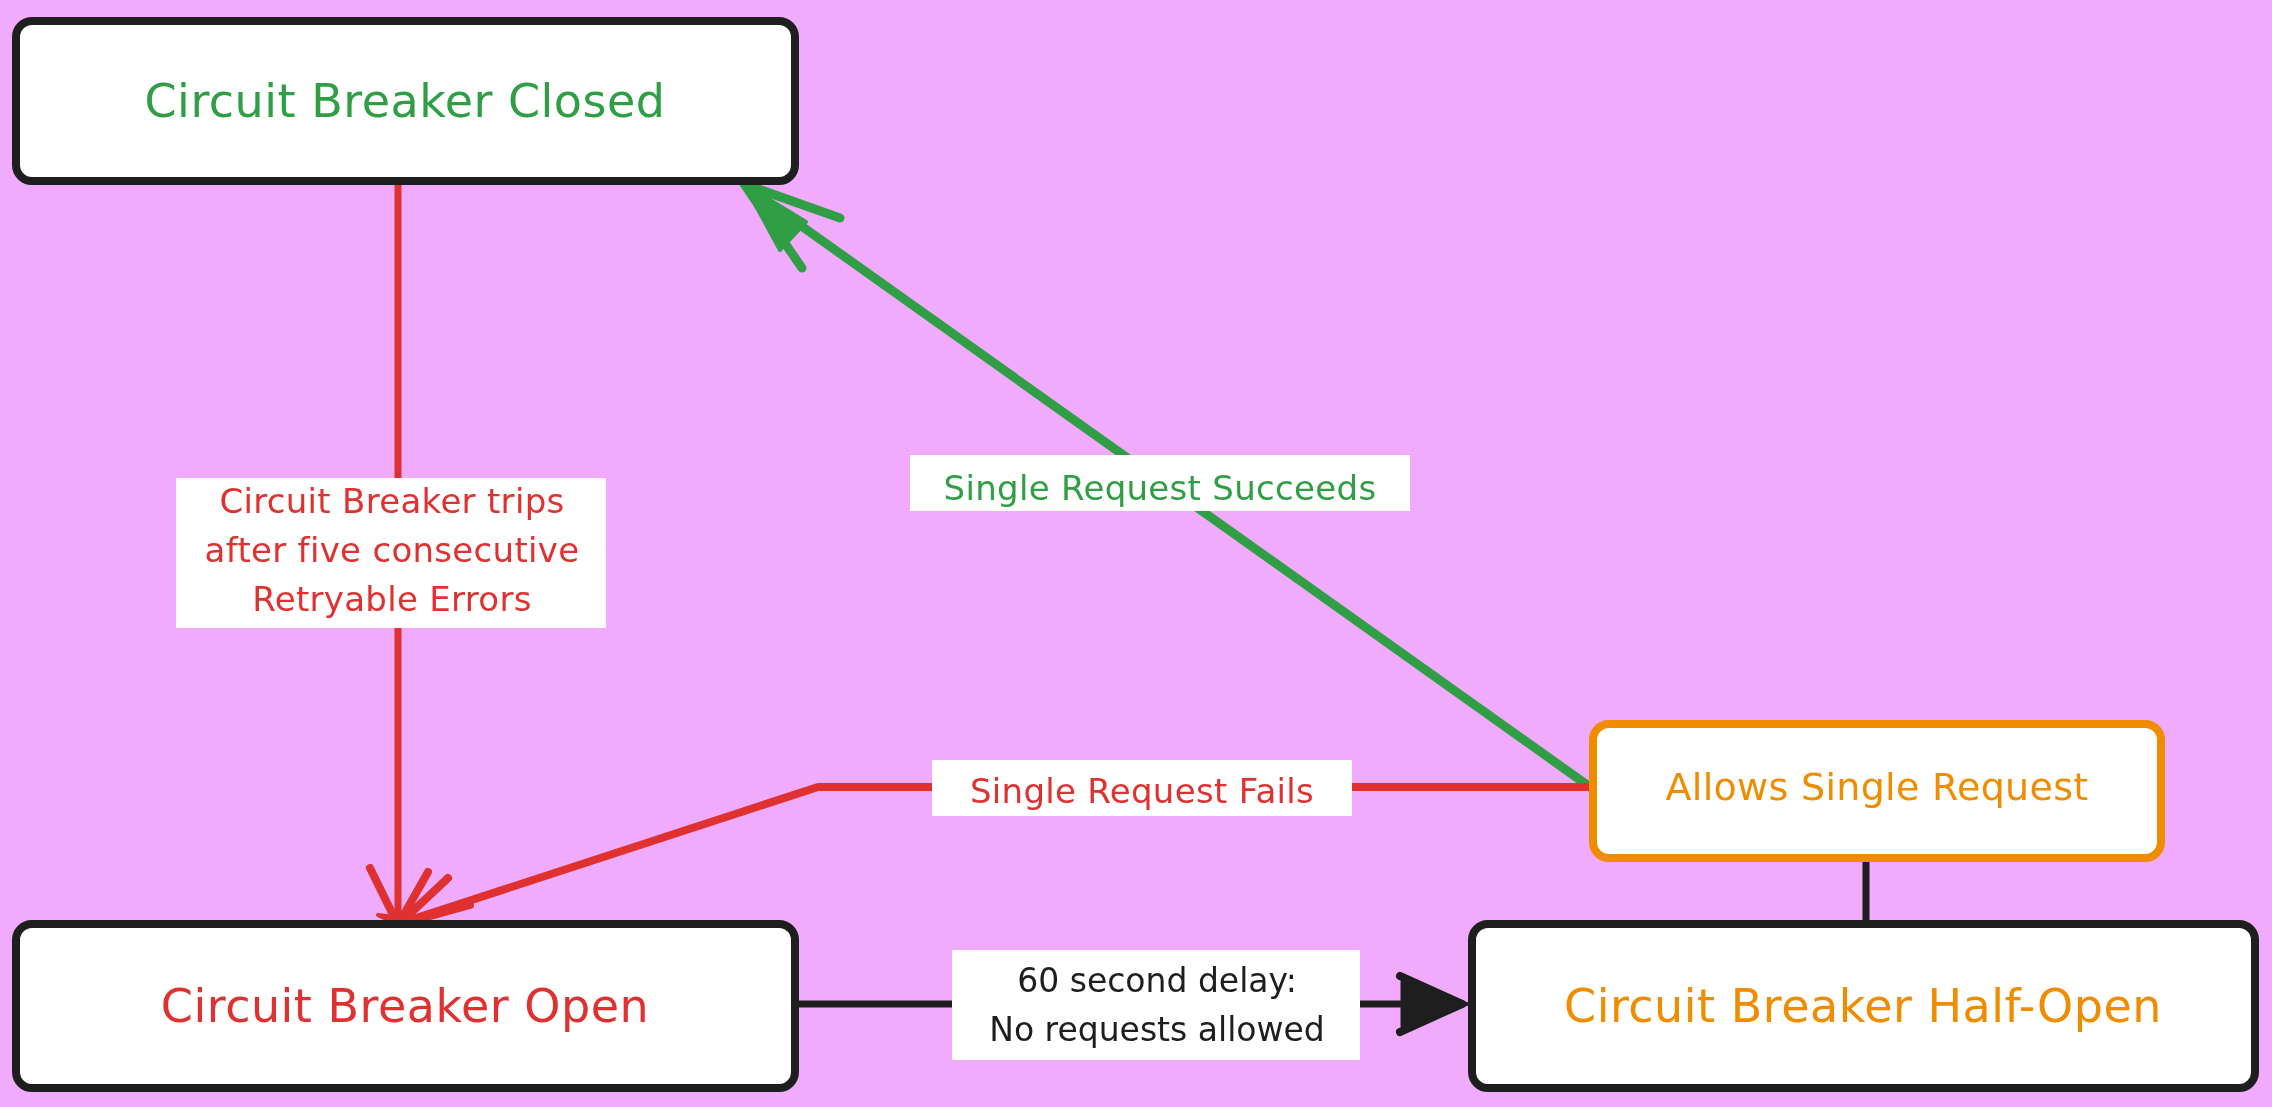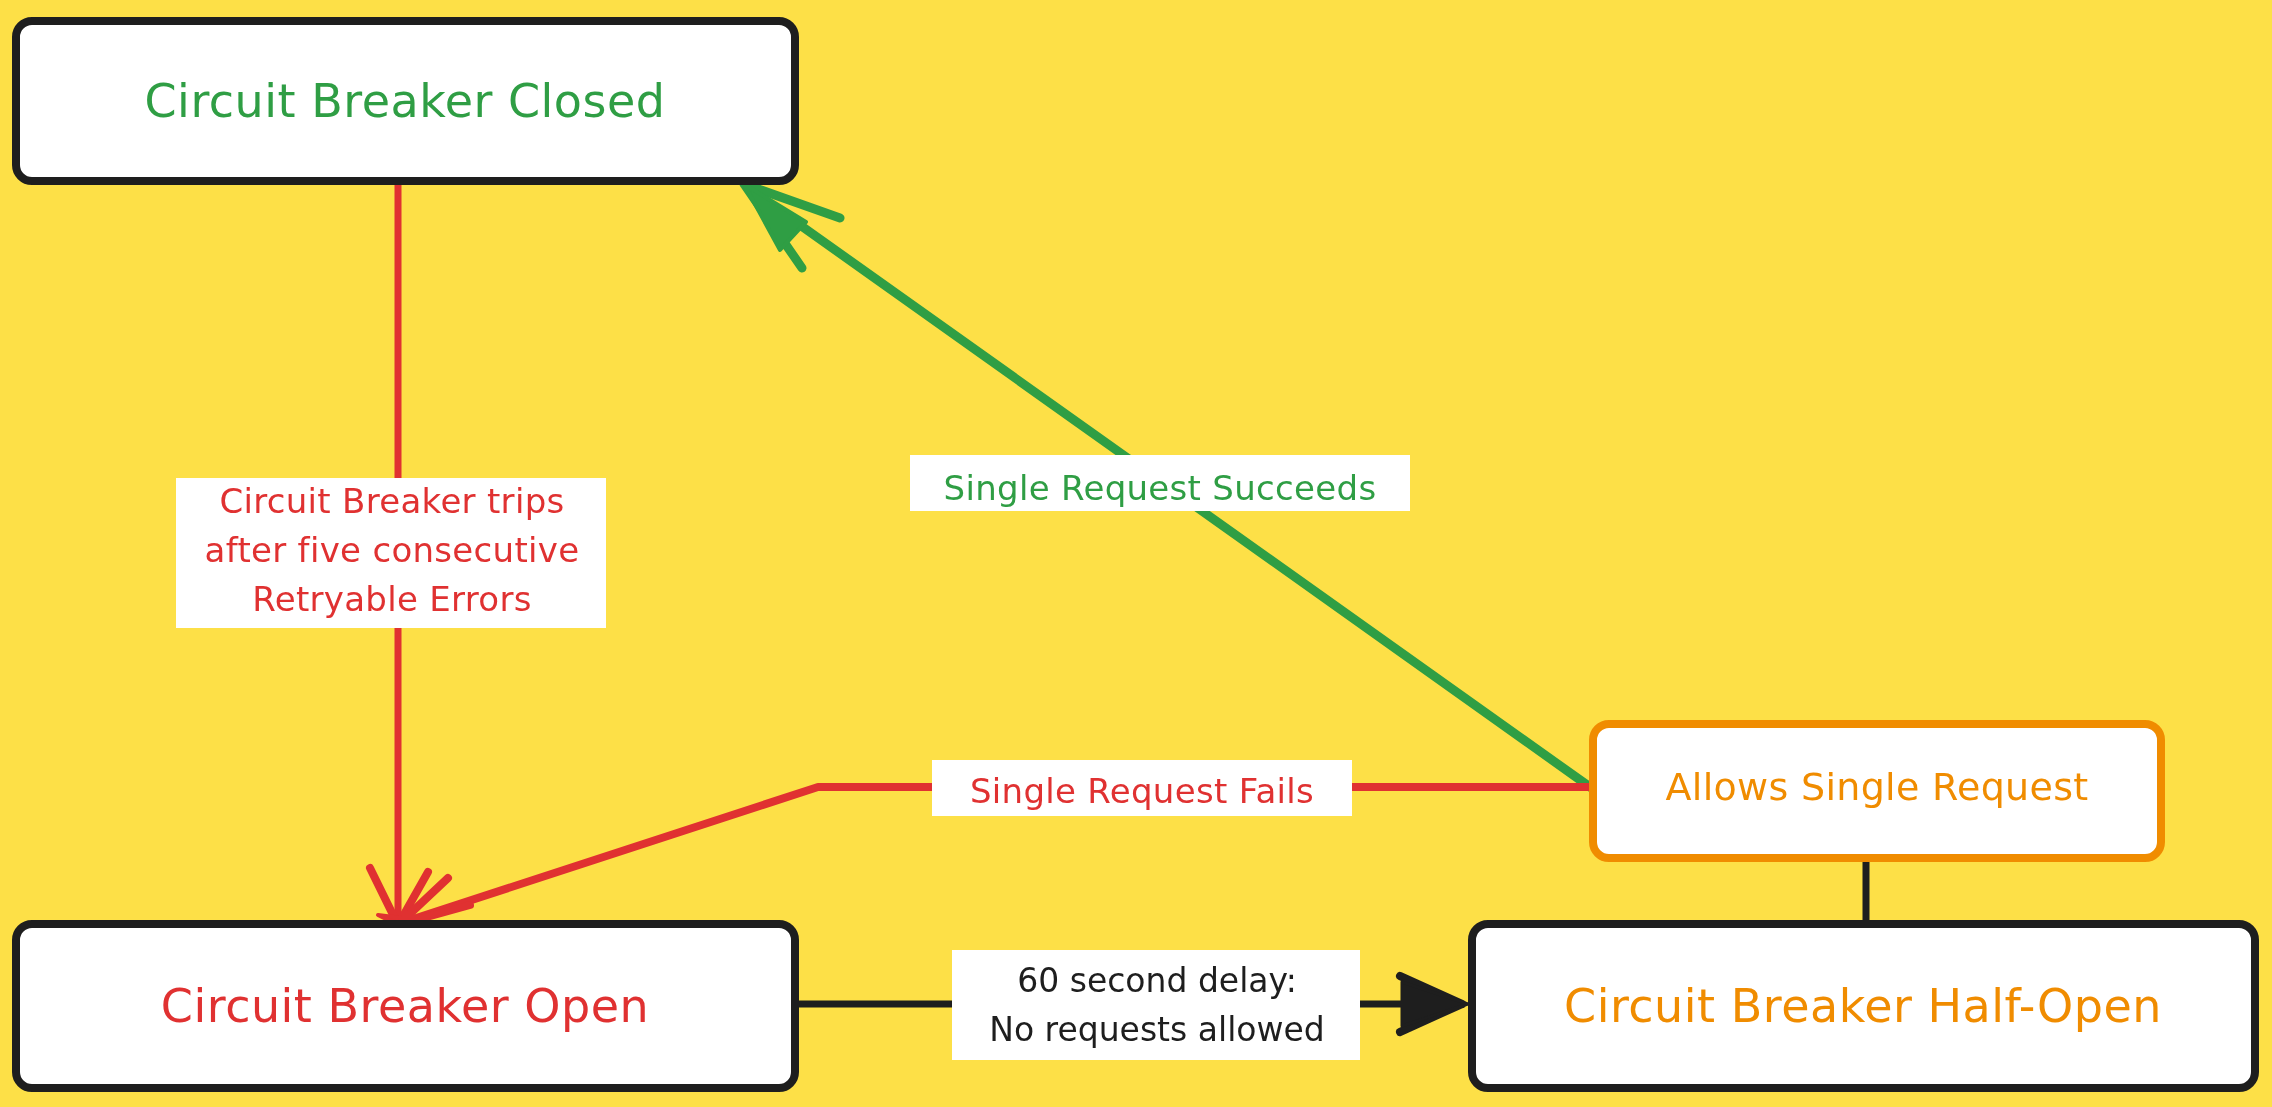--- a/index.html
+++ b/index.html
@@ -7,21 +7,21 @@
     padding: 0;
     background: #ffffff;
   }
   body {
     font-family: "DejaVu Sans", sans-serif;
   }
   #canvas {
     position: relative;
     width: 2272px;
     height: 1107px;
-    background: #fde047;
+    background: #f0abfc;
     overflow: hidden;
   }
   svg#diagram {
     position: absolute;
     left: 0;
     top: 0;
     width: 2272px;
     height: 1107px;
   }
   .node-label {

